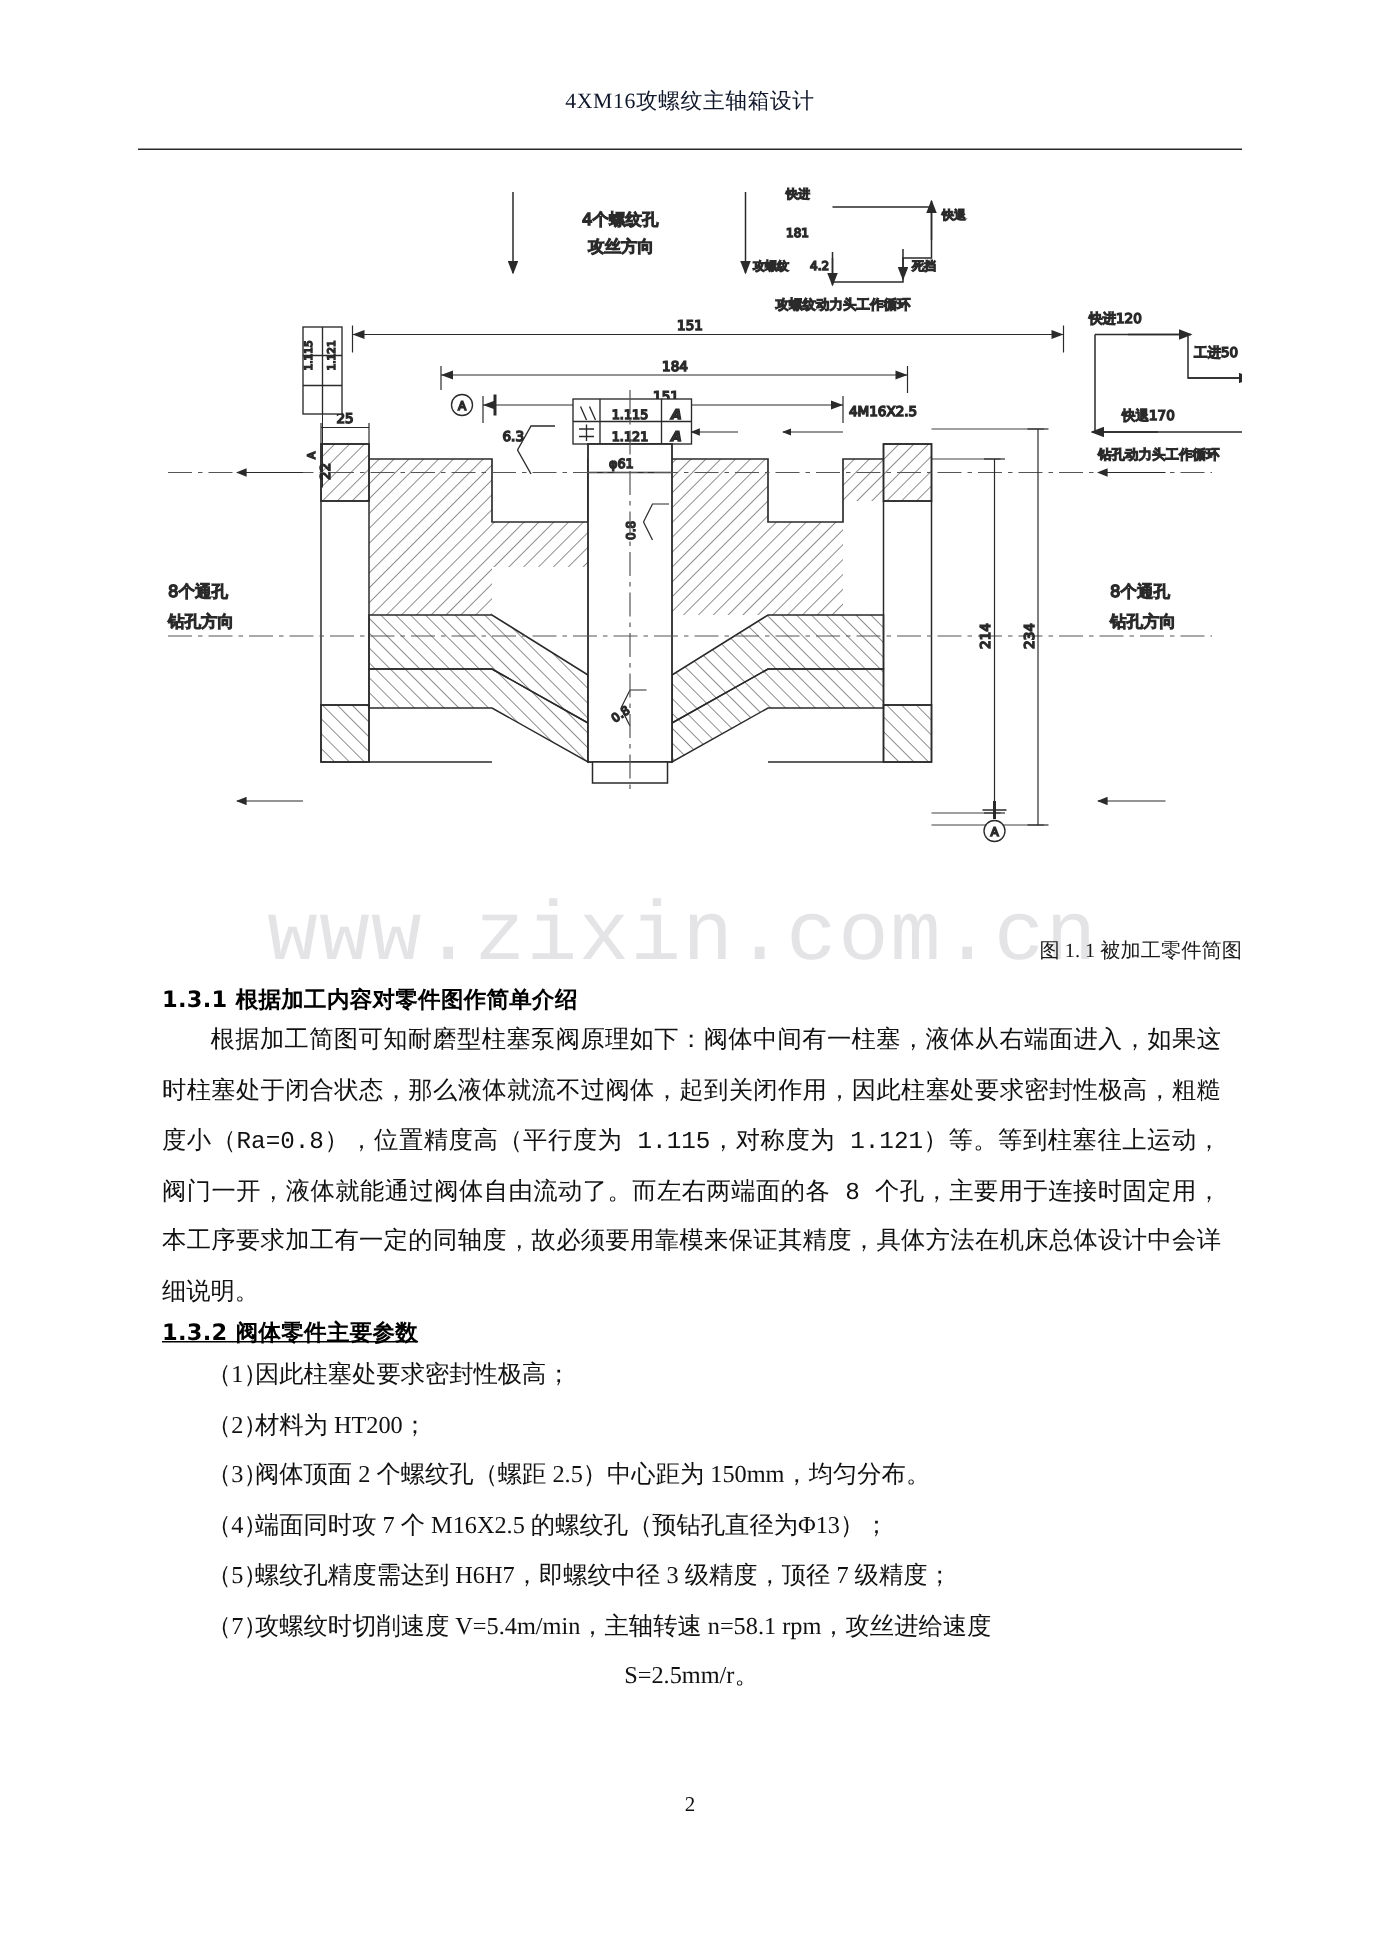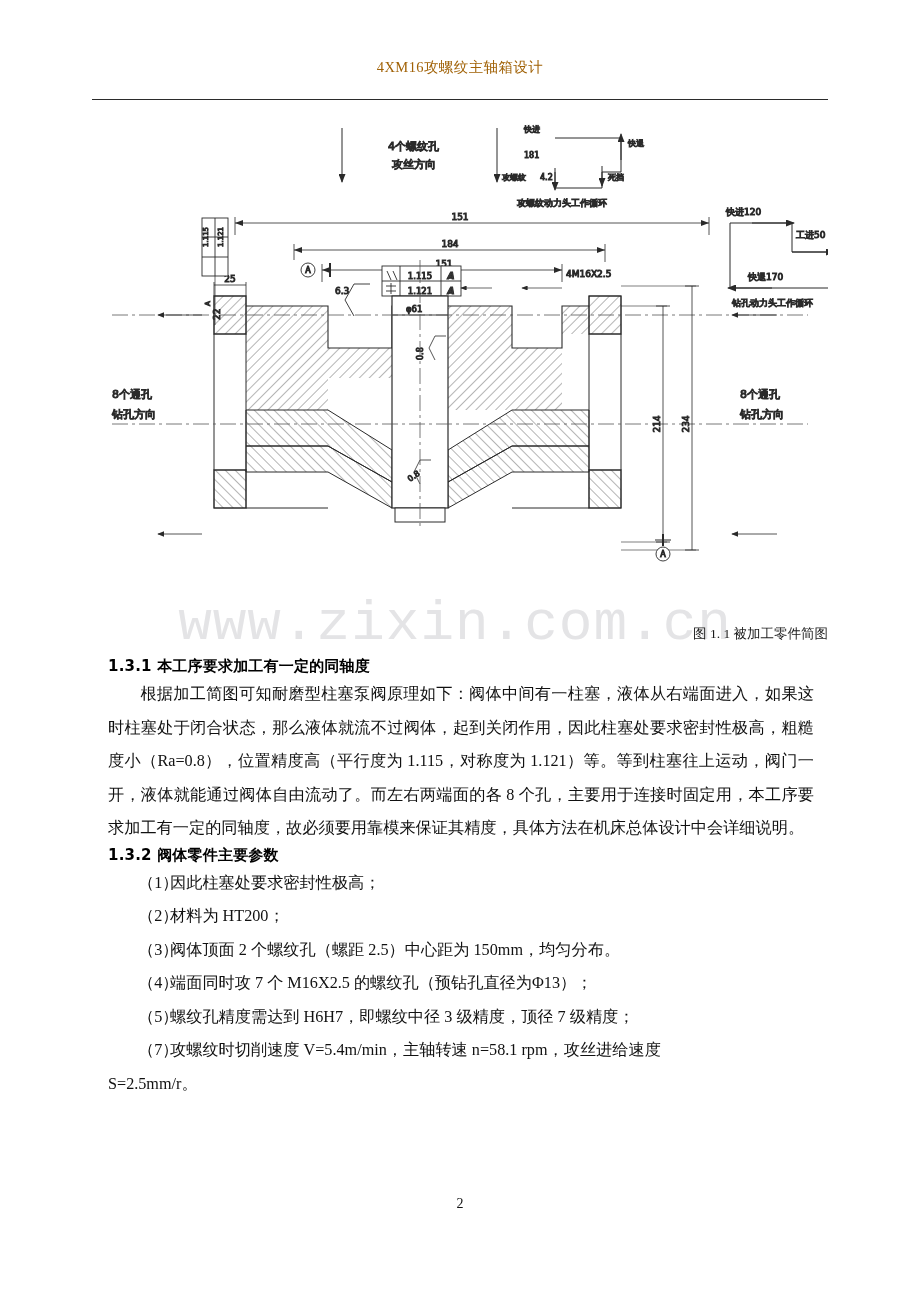--- a/index.html
+++ b/index.html
@@ -22,21 +22,21 @@
 
   
   .header {
     position: absolute;
     left: 92px;
     top: 58px;
     width: 736px;
     text-align: center;
     font-size: 14.5px;
     letter-spacing: 0.4px;
-    color: #a16207;
+    color: #0f172a;
   }
   .header-rule {
     position: absolute;
     left: 92px;
     top: 99px;
     width: 736px;
     height: 0;
     border-top: 1px solid #2b2b2b;
   }
 
@@ -83,43 +83,44 @@
     width: 706px;
   }
   h3.sec {
     font-family: "DejaVu Sans", "Liberation Sans", sans-serif;
     font-size: 15px;
     font-weight: bold;
     margin: 0 0 2px 0;
     letter-spacing: 0.2px;
     color: #000;
   }
-  .sec-gap { margin-top: 20px; }
+  .sec-gap { margin-top: 20px; text-decoration: underline; }
   p.para {
     margin: 0;
     font-size: 16.2px;
     line-height: 33.5px;
     text-align: justify;
     text-indent: 2em;
     color: #111;
+    font-family: Liberation Mono, monospace;
   }
   ol.items {
     list-style: none;
     margin: 0;
     padding: 0;
   }
   ol.items li {
     font-size: 16.2px;
     line-height: 33.5px;
     color: #111;
     text-indent: 0;
     padding-left: 0;
   }
   .inum { display: inline-block; width: 62px; padding-left: 30px; box-sizing: border-box; }
-  .hang { text-indent: 0; }
+  .hang { text-indent: 0; text-align: center; }
 
   .pagenum {
     position: absolute;
     left: 0;
     top: 1196px;
     width: 920px;
     text-align: center;
     font-size: 14px;
     color: #111;
   }
@@ -356,21 +357,21 @@
 
       </g>
     </svg>
   </div>
 
   <div class="watermark">www.zixin.com.cn</div>
   <div class="fig-caption">图 1. 1  被加工零件简图</div>
 
   <div class="body">
 
-    <h3 class="sec">1.3.1 本工序要求加工有一定的同轴度</h3>
+    <h3 class="sec">1.3.1 根据加工内容对零件图作简单介绍</h3>
     <p class="para">根据加工简图可知耐磨型柱塞泵阀原理如下：阀体中间有一柱塞，液体从右端面进入，如果这时柱塞处于闭合状态，那么液体就流不过阀体，起到关闭作用，因此柱塞处要求密封性极高，粗糙度小（Ra=0.8），位置精度高（平行度为 1.115，对称度为 1.121）等。等到柱塞往上运动，阀门一开，液体就能通过阀体自由流动了。而左右两端面的各 8 个孔，主要用于连接时固定用，本工序要求加工有一定的同轴度，故必须要用靠模来保证其精度，具体方法在机床总体设计中会详细说明。</p>
 
     <h3 class="sec sec-gap">1.3.2 阀体零件主要参数</h3>
     <ol class="items">
       <li>
         <span class="inum">（1）</span><span>因此柱塞处要求密封性极高；</span>
       </li>
       <li>
         <span class="inum">（2）</span><span>材料为 HT200；</span>
       </li>

